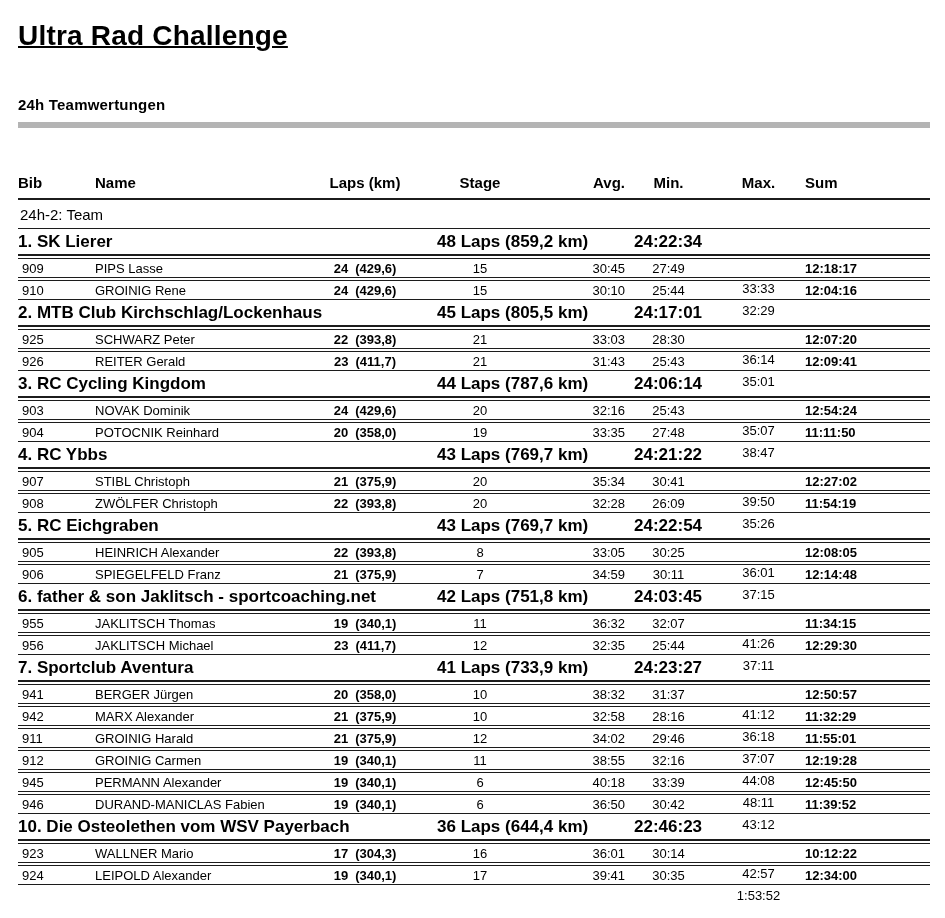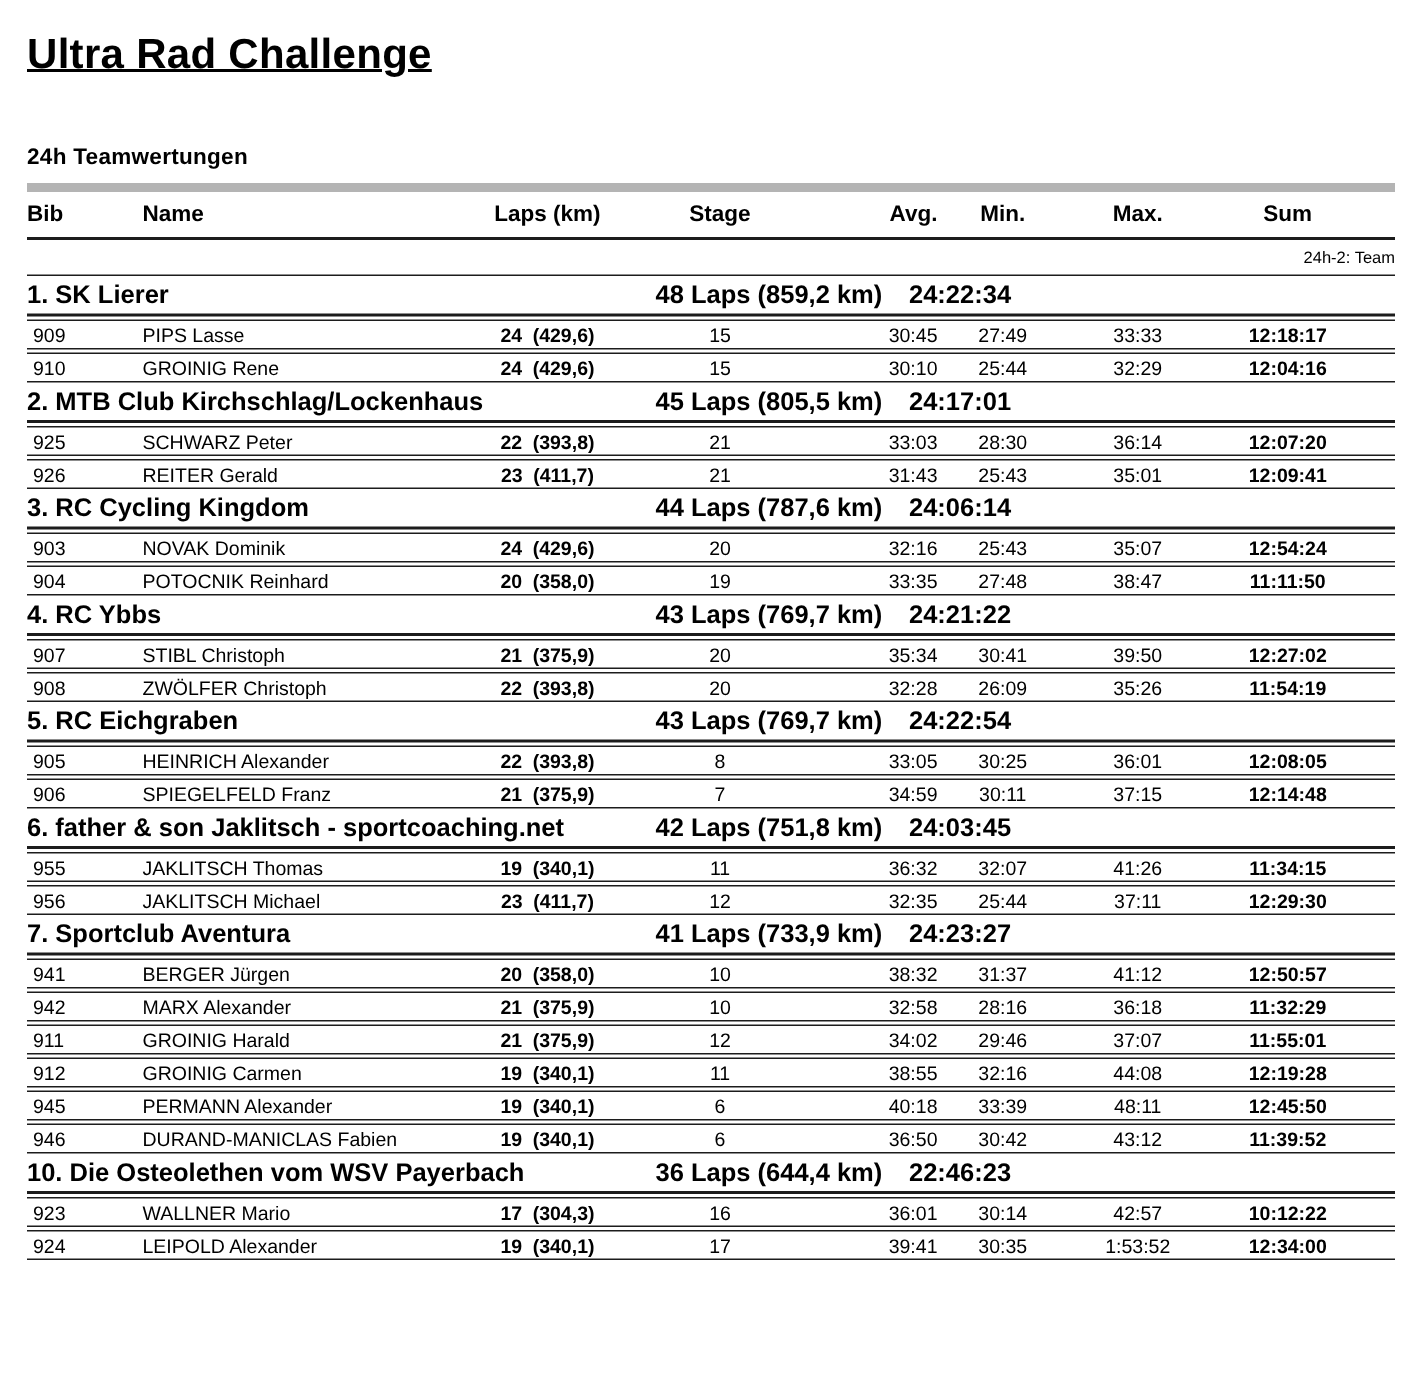--- a/index.html
+++ b/index.html
@@ -32,49 +32,48 @@
     background: #b4b4b4;
   }
 
   
   .c-bib   { width: 77px;  text-align: left; }
   .c-name  { width: 205px; text-align: left; }
   .c-laps  { width: 130px; text-align: center; }
   .c-stage { width: 100px; text-align: center; }
   .c-avg   { width: 95px;  text-align: right; }
   .c-min   { width: 87px;  text-align: center; }
-  .c-max   { width: 93px;  text-align: center; }
-  .c-sum   { width: 107px; text-align: center; }
+  .c-max   { width: 93px;  text-align: center; margin-top: 40px; }
+  .c-sum   { width: 107px; }
 
   .header-row {
     display: flex;
     align-items: flex-end;
     font-size: 15px;
     font-weight: bold;
     padding: 6px 0 7px 0;
     border-bottom: 2px solid #1c1c1c;
   }
   .section-row {
-    font-size: 11px;
+    font-size: 15px;
     padding: 6px 0 5px 2px;
     border-bottom: 1.5px solid #1c1c1c;
-    text-align: right;
   }
 
   .team-header {
     position: relative;
     padding: 3px 0 2px 0;
     border-bottom: 2px solid #1c1c1c;
     font-weight: bold;
     font-size: 17px;
     line-height: 20px;
     white-space: nowrap;
   }
   .team-laps-summary { position: absolute; left: 419px; top: 3px; }
-  .team-total-time   { position: absolute; left: 588px; top: 3px; }
+  .team-total-time   { position: absolute; left: 616px; top: 3px; }
 
   .rider-row {
     display: flex;
     align-items: center;
     margin-top: 2px;
     height: 18px;
     border-top: 1.5px solid #1c1c1c;
     border-bottom: 1.5px solid #1c1c1c;
     font-size: 13px;
   }

